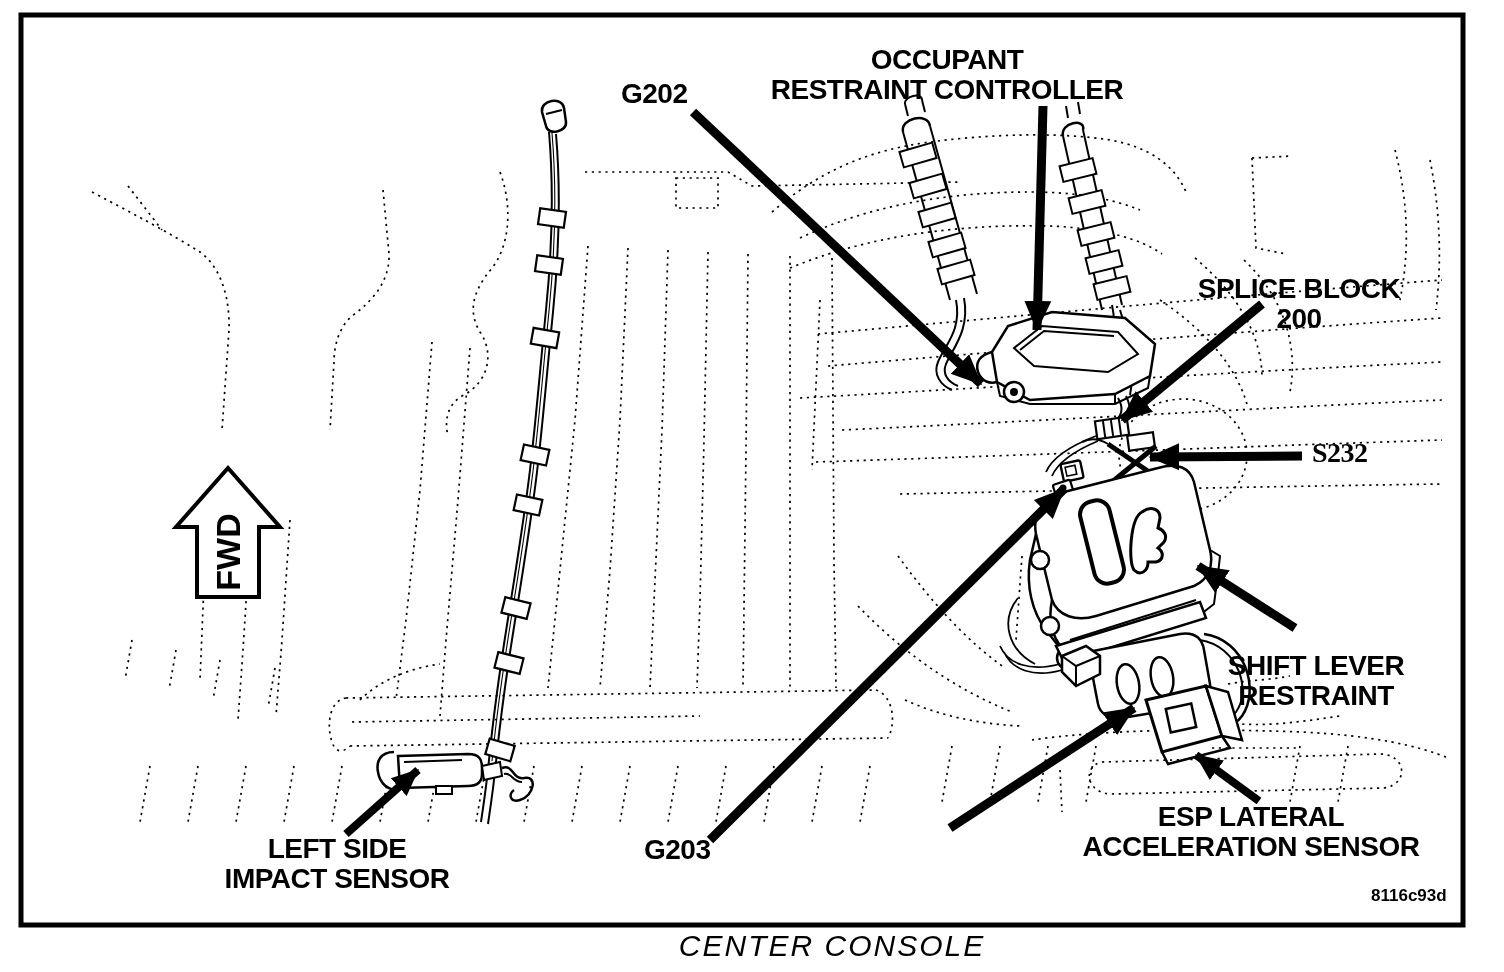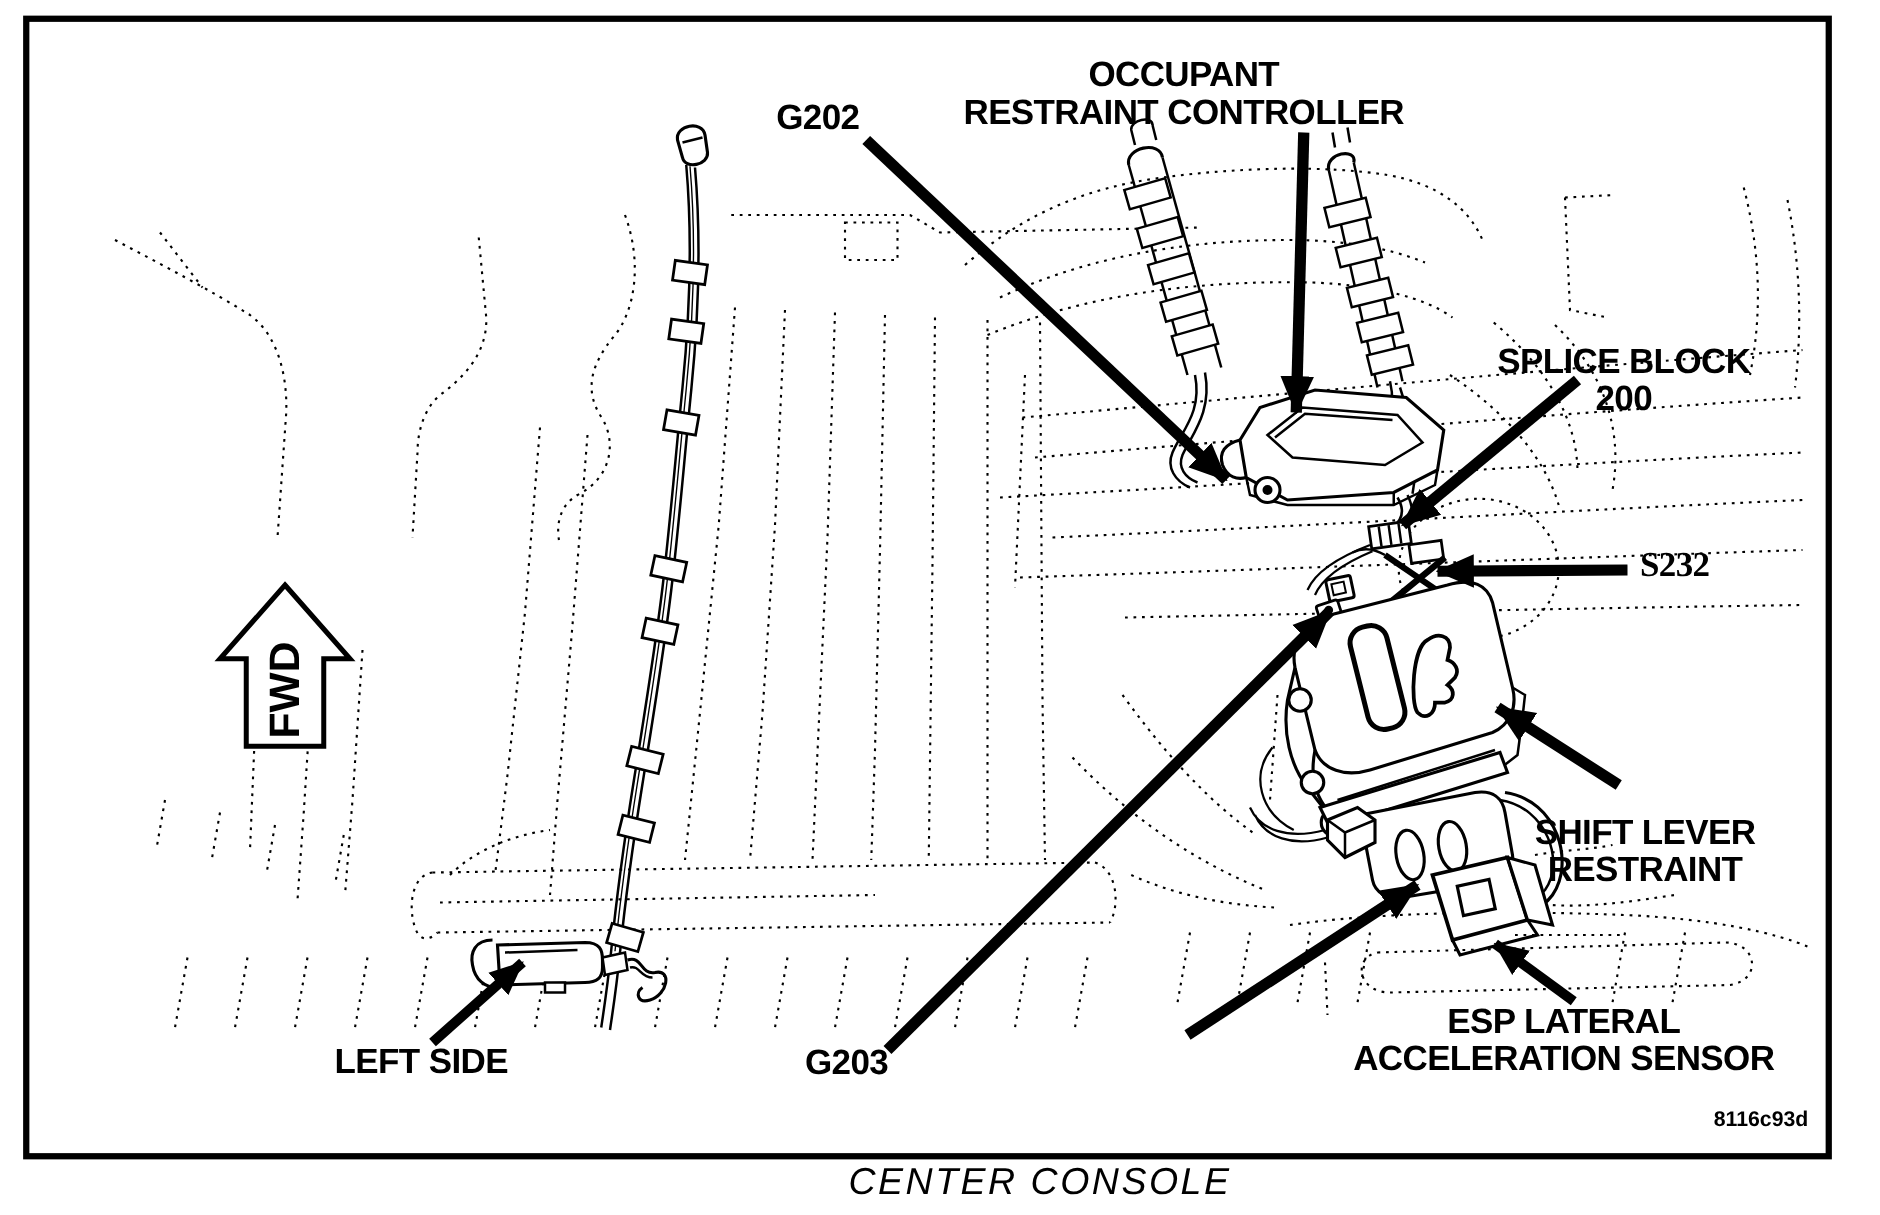--- a/index.html
+++ b/index.html
@@ -274,19 +274,20 @@
   <div class="lbl ctr" style="left:1251px;top:802px;">
     <div>ESP LATERAL</div>
     <div>ACCELERATION SENSOR</div>
   </div>
 
 
   <div class="lbl" style="left:644px;top:835px;">G203</div>
 
   <div class="lbl ctr" style="left:337px;top:834px;">
     <div>LEFT SIDE</div>
+    <div>IMPACT SENSOR</div>
   </div>
 
   <div class="code" style="left:1371px;top:886px;">8116c93d</div>
 
   <div class="caption ctr" style="left:786px;top:929px;margin-left:46px;">CENTER CONSOLE</div>
 
 </div>
 
 </body></html>

